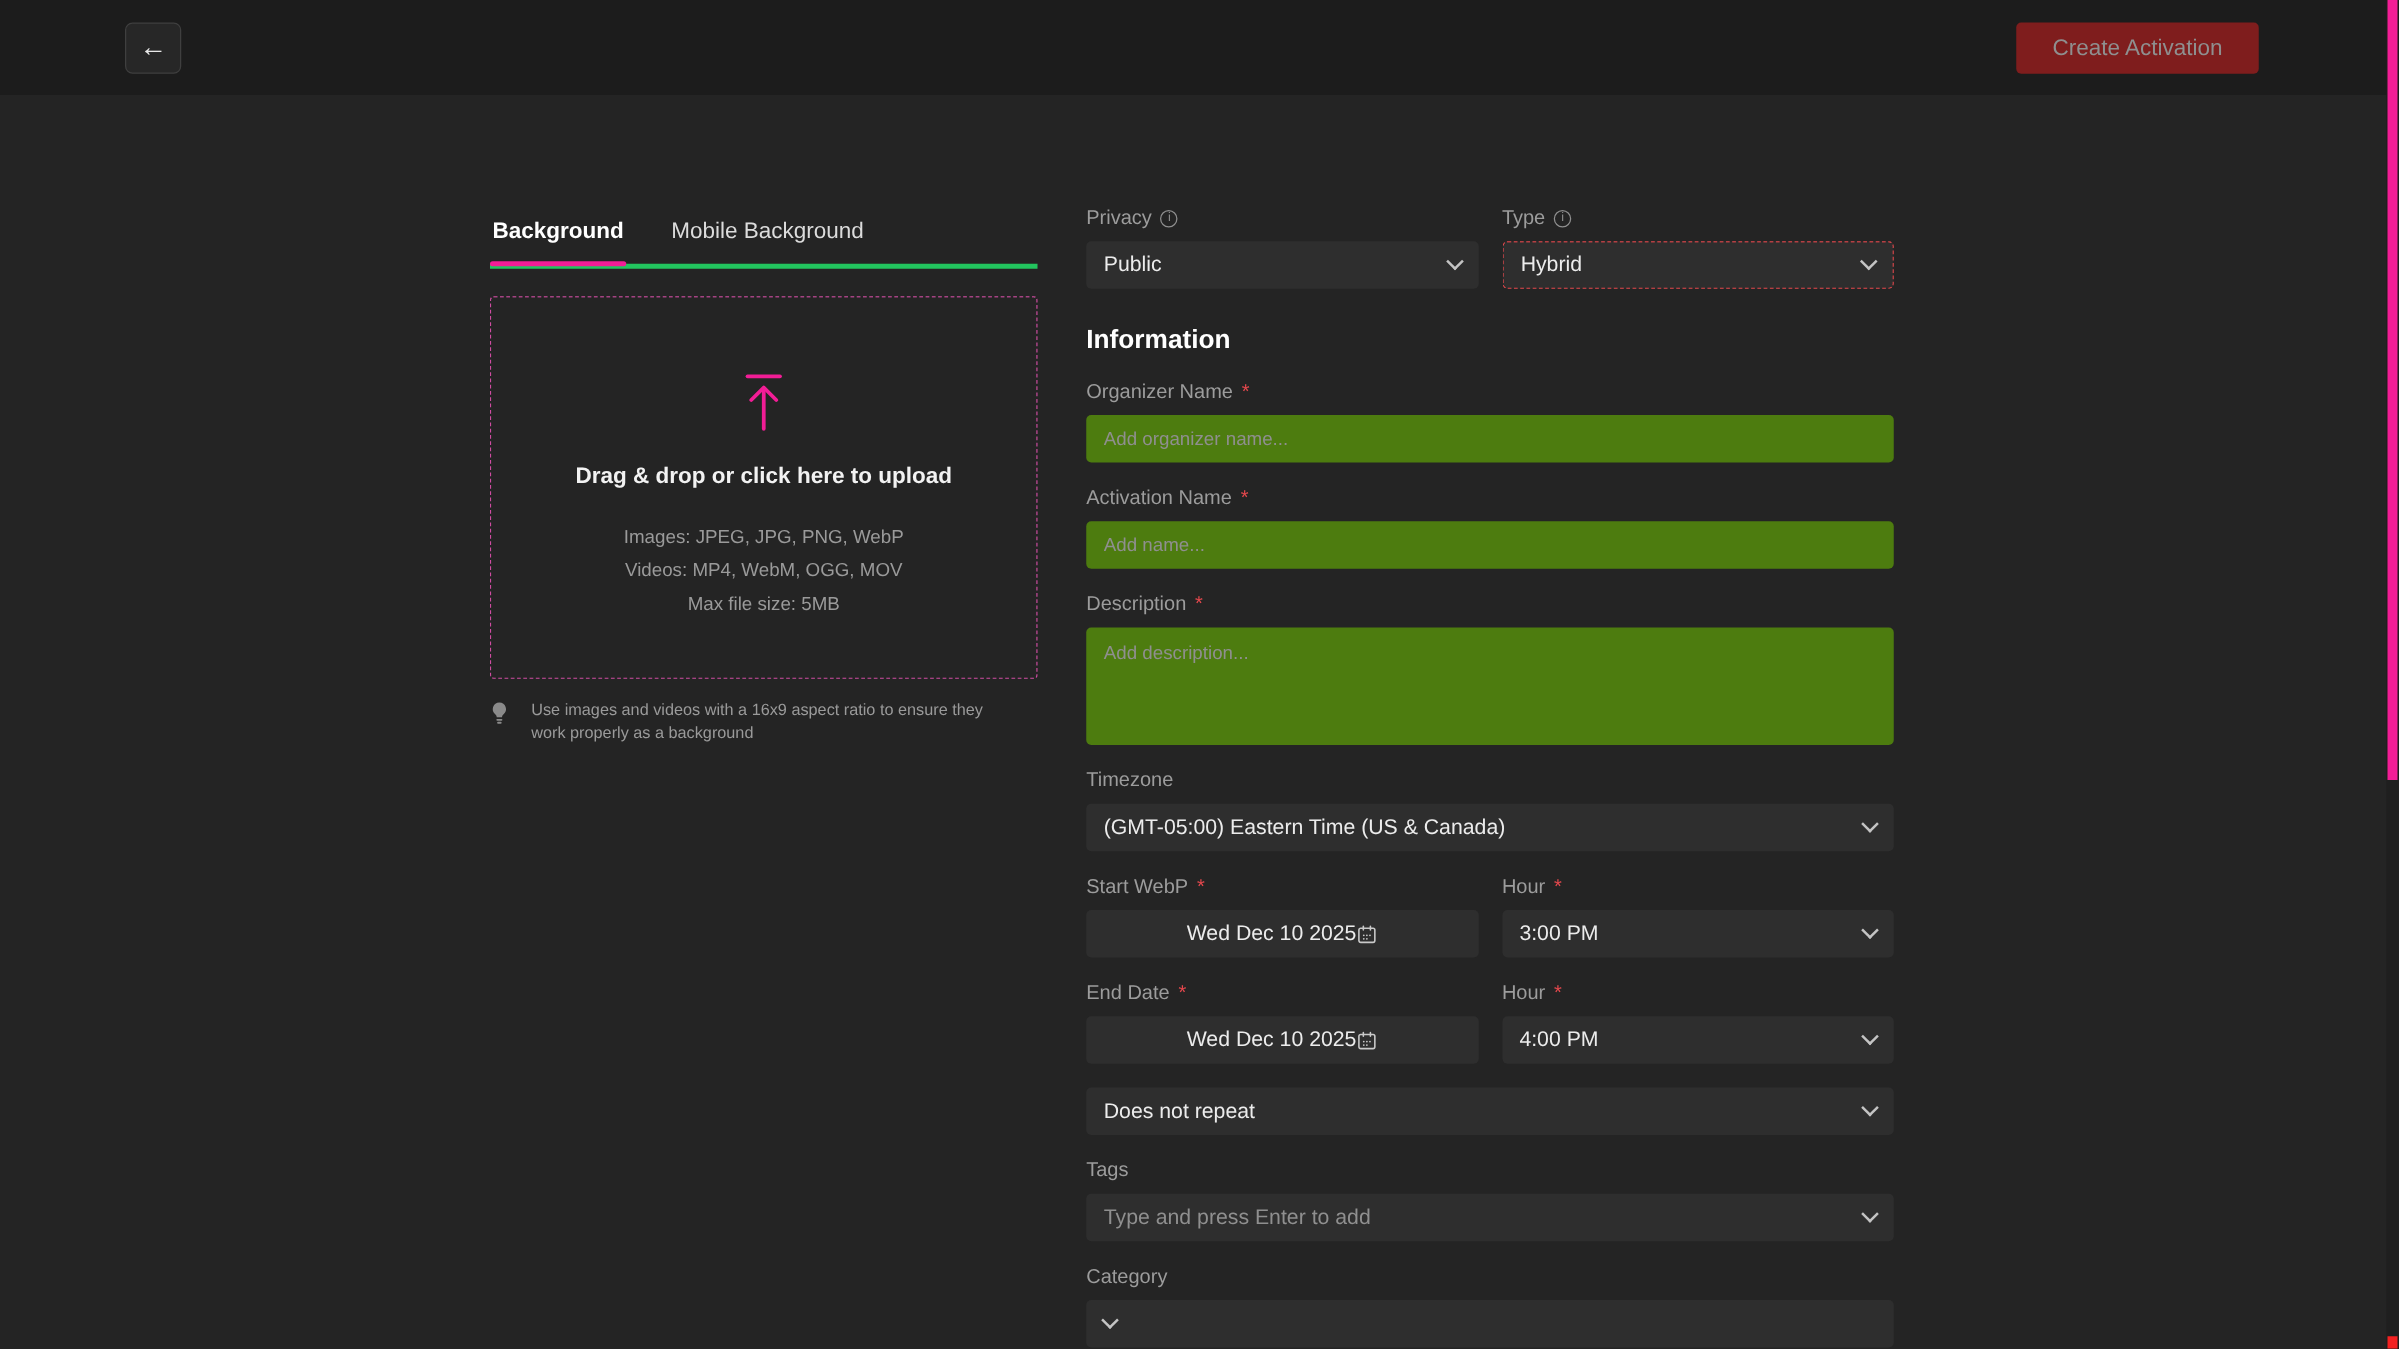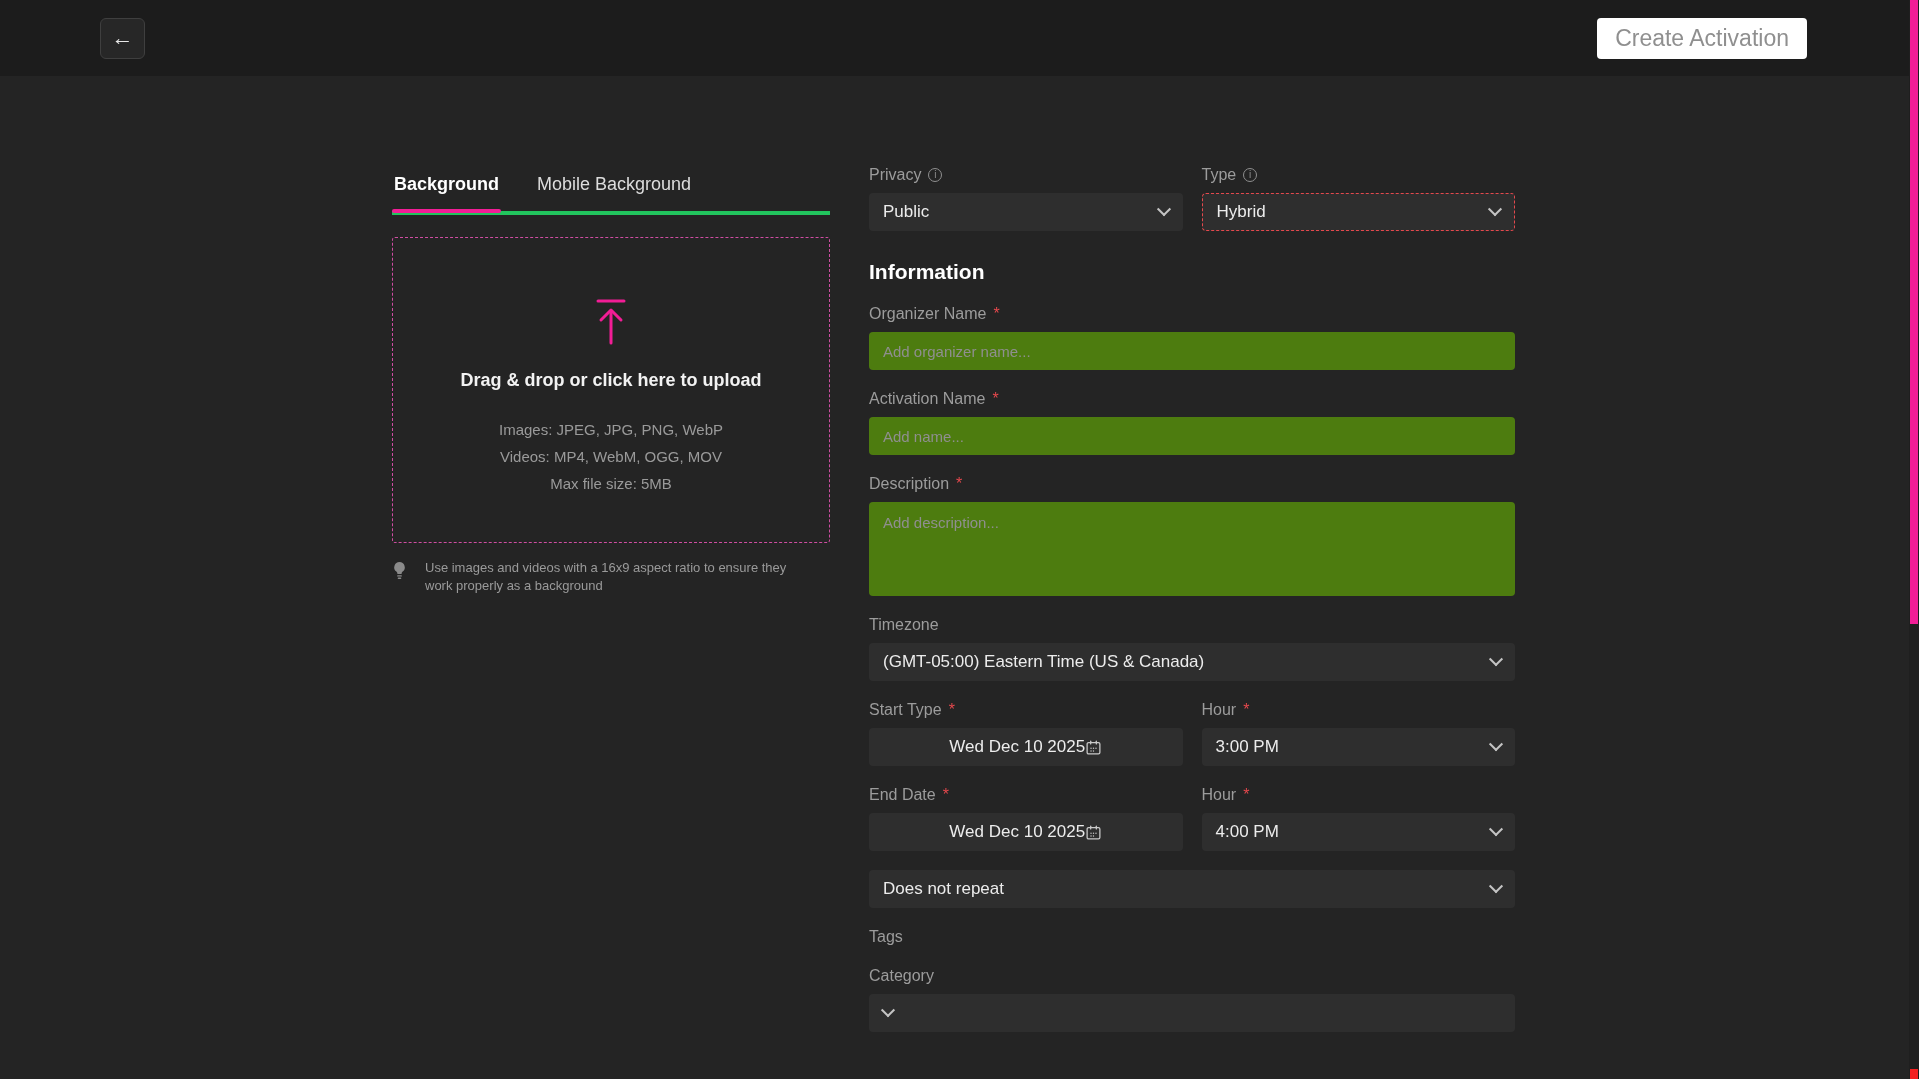--- a/index.html
+++ b/index.html
@@ -20,22 +20,22 @@
     height:76px;background:#1c1c1c;
     display:flex;align-items:center;justify-content:space-between;
     padding:0 112px 0 100px;
   }
   .back-btn{
     width:45px;height:41px;background:#272727;border:1px solid #3f3f3f;border-radius:6px;
     color:#e8e8e8;font-size:22px;line-height:1;display:flex;align-items:center;justify-content:center;
     cursor:pointer;font-family:inherit;
   }
   .create-btn{
-    height:41px;padding:0 18px;background:#ffffff;color:#8f8f8f;border:none;border-radius:4px;
-    font-size:23px;font-family:inherit;cursor:default;
+    height:41px;padding:0 29px;background:#7f1d1d;color:#8f8f8f;border:none;border-radius:4px;
+    font-size:18px;font-family:inherit;cursor:default;
   }
 
   
   .upload-col{position:absolute;left:392px;top:168px;width:438px;}
   .tabs{display:flex;gap:34px;border-bottom:4px solid #22c55e;}
   .tab{position:relative;padding:6px 2px 16px;font-size:18px;color:#dcdcdc;cursor:pointer;white-space:nowrap;}
   .tab.active{color:#ffffff;font-weight:700;}
   .tab-underline{
     position:absolute;left:0;right:0;bottom:-2px;height:4px;border-radius:2px;
     background:var(--accent-pink);
@@ -195,21 +195,21 @@
       </div>
       <div class="control select">
         <span>(GMT-05:00) Eastern Time (US &amp; Canada)</span>
         <span class="chevron"></span>
       </div>
     </div>
 
     <div class="two-col">
       <div class="field">
         <div class="label-row">
-          <span>Start Type</span>
+          <span>Start WebP</span>
           <span class="req">*</span>
         </div>
         <div class="control date">
           <span>Wed Dec 10 2025</span>
           <svg width="17" height="17" viewBox="0 0 24 24" fill="none" stroke="#c9c9c9" stroke-width="1.8" stroke-linecap="round">
             <rect x="3" y="5" width="18" height="16" rx="2"></rect>
             <line x1="8" y1="3" x2="8" y2="7"></line>
             <line x1="16" y1="3" x2="16" y2="7"></line>
             <circle cx="8.5" cy="13" r="1" fill="#c9c9c9" stroke="none"></circle>
             <circle cx="12" cy="13" r="1" fill="#c9c9c9" stroke="none"></circle>
@@ -267,20 +267,24 @@
       <div class="control select">
         <span>Does not repeat</span>
         <span class="chevron"></span>
       </div>
     </div>
 
     <div class="field">
       <div class="label-row">
         <span>Tags</span>
       </div>
+      <div class="control select">
+        <span class="ph">Type and press Enter to add</span>
+        <span class="chevron"></span>
+      </div>
     </div>
 
     <div class="field">
       <div class="label-row">
         <span>Category</span>
       </div>
       <div class="control select">
         <span class="chevron"></span>
       </div>
     </div>

